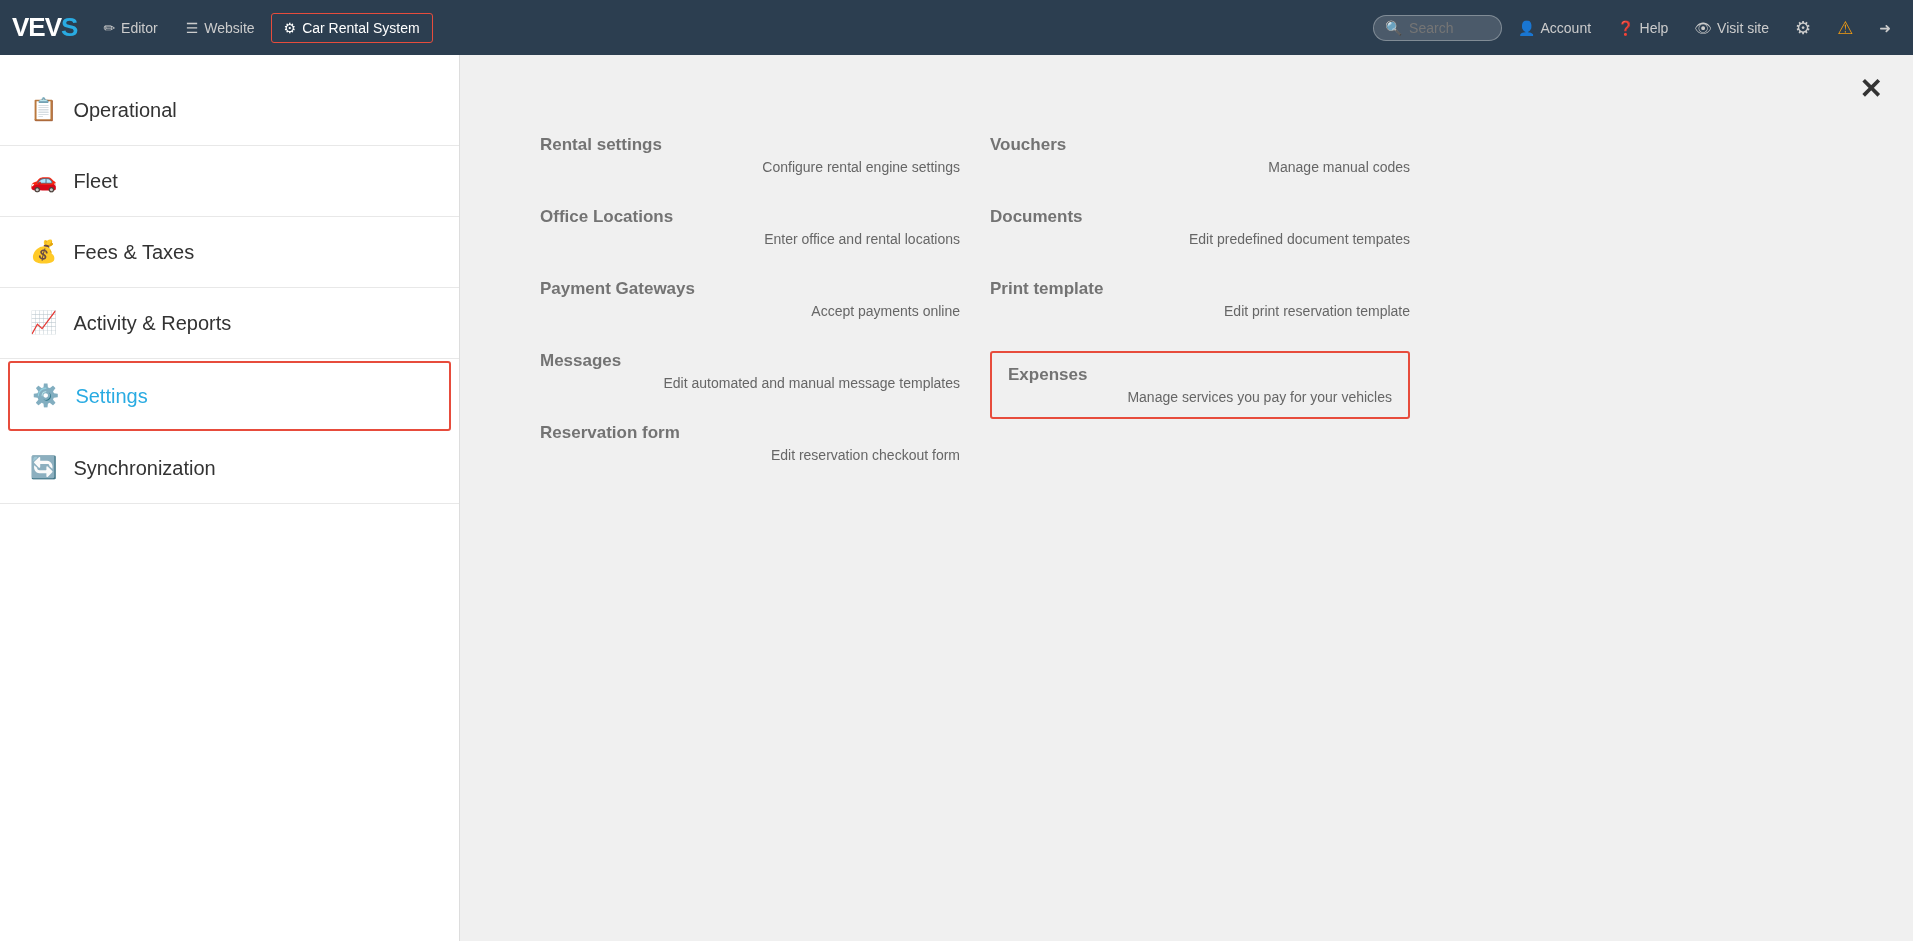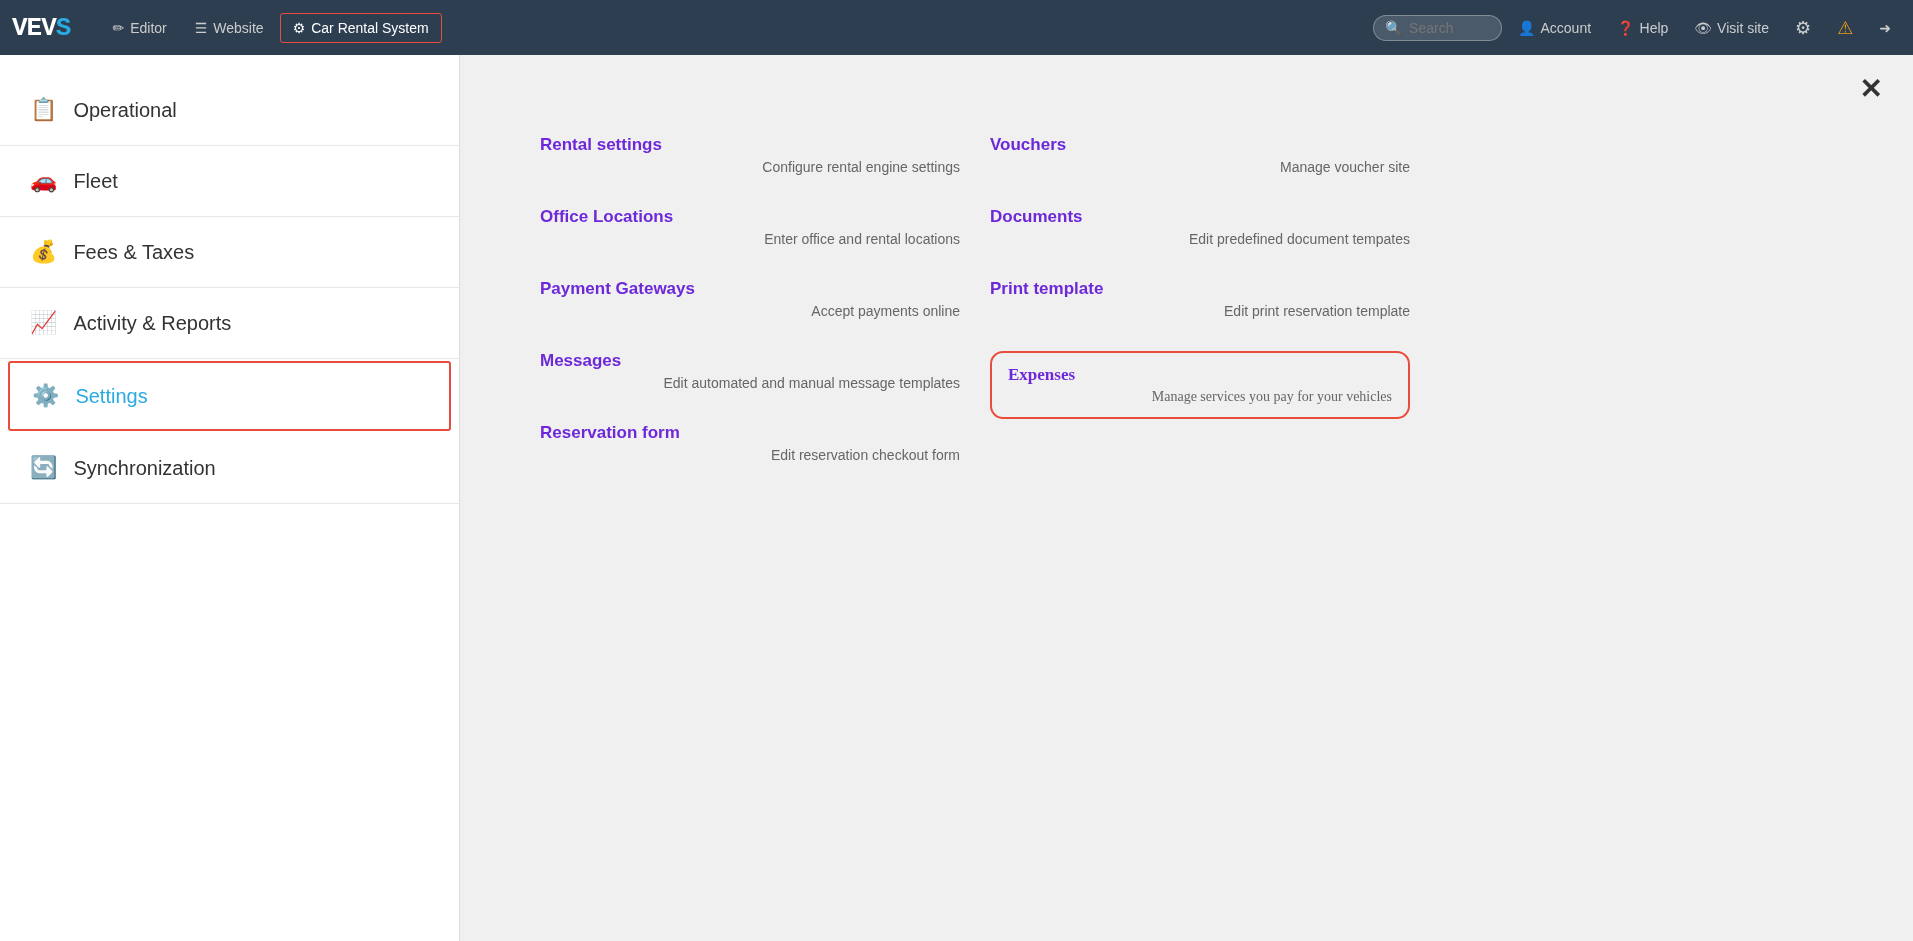--- a/index.html
+++ b/index.html
@@ -13,23 +13,22 @@
       align-items: center;
       padding: 0 12px;
       gap: 4px;
       position: relative;
       z-index: 10;
     }
     .logo {
       font-size: 26px;
       font-weight: bold;
       color: white;
-      margin-right: 26px;
+      margin-right: 10px;
       letter-spacing: -1px;
-      font-family: Liberation Mono, monospace;
     }
     .logo span { color: #29abe2; }
     .nav-btn {
       background: none;
       border: none;
       color: #ccc;
       font-size: 14px;
       padding: 6px 12px;
       cursor: pointer;
       display: flex;
@@ -137,38 +136,37 @@
 
     .menu-section {
       padding: 20px 30px 20px 0;
     }
 
     .menu-item {
       margin-bottom: 32px;
       cursor: pointer;
     }
     .menu-item-title {
-      color: #6d28d9;
+      color: #737373;
       font-size: 17px;
       font-weight: 600;
       margin-bottom: 4px;
       cursor: pointer;
     }
     .menu-item-desc {
       color: #666;
       font-size: 14px;
       text-align: right;
     }
 
     .menu-item.highlighted {
       border: 2px solid #e74c3c;
       padding: 12px 16px;
-      border-radius: 13px;
+      border-radius: 3px;
       margin-bottom: 32px;
-      font-family: Liberation Serif, serif;
     }
 
     
     .close-btn {
       position: absolute;
       top: 20px;
       right: 30px;
       font-size: 28px;
       font-weight: bold;
       color: #333;
@@ -304,21 +302,21 @@
           <div class="menu-item-title">Reservation form</div>
           <div class="menu-item-desc">Edit reservation checkout form</div>
         </div>
 
       </div>
 
       <div class="menu-section">
 
         <div class="menu-item">
           <div class="menu-item-title">Vouchers</div>
-          <div class="menu-item-desc">Manage voucher site</div>
+          <div class="menu-item-desc">Manage manual codes</div>
         </div>
 
         <div class="menu-item">
           <div class="menu-item-title">Documents</div>
           <div class="menu-item-desc">Edit predefined document tempates</div>
         </div>
 
         <div class="menu-item">
           <div class="menu-item-title">Print template</div>
           <div class="menu-item-desc">Edit print reservation template</div>

